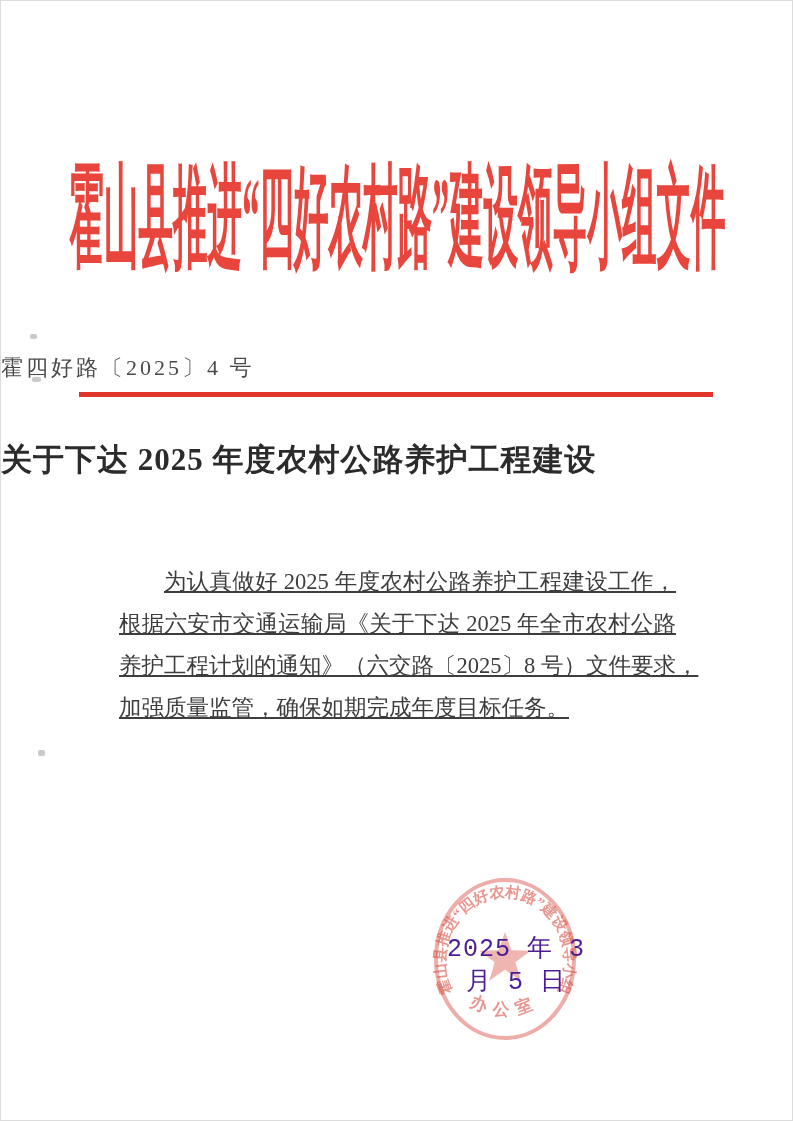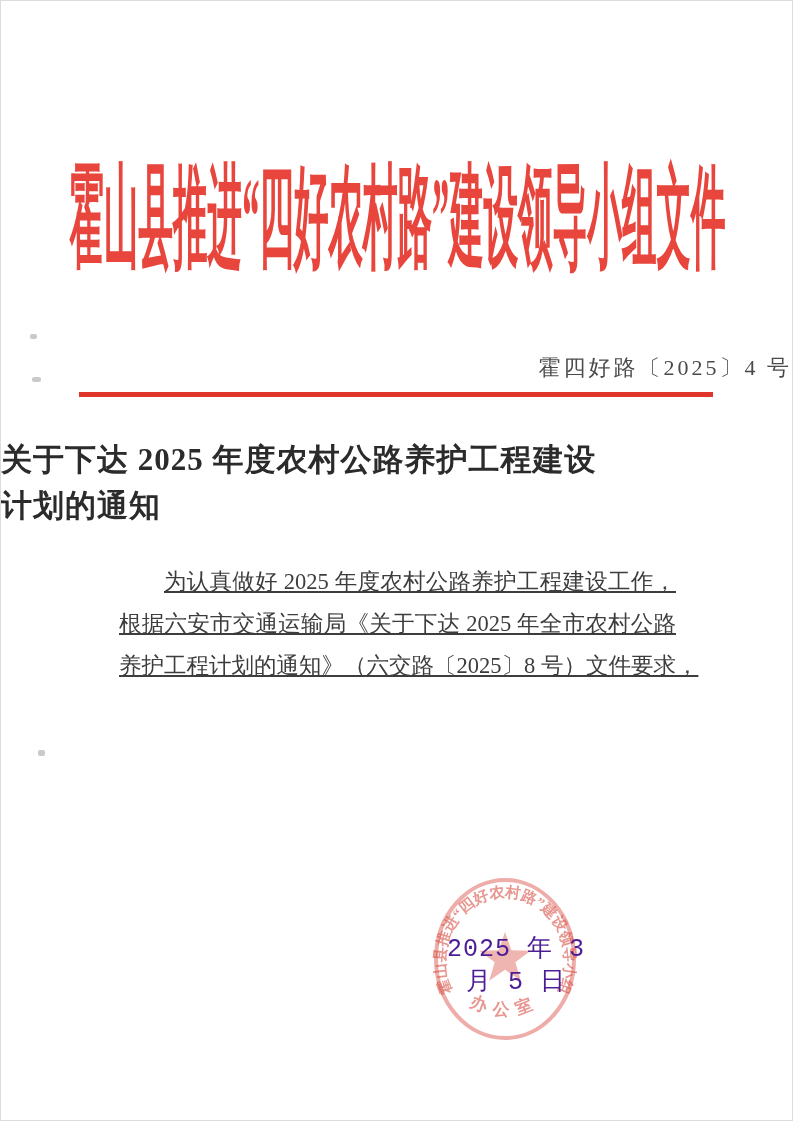--- a/index.html
+++ b/index.html
@@ -11,21 +11,21 @@
     border:1px solid #dcdcdc;
     box-sizing:border-box;
     overflow:hidden;
     font-family:"Liberation Serif","DejaVu Serif",serif;
   }
   
   .red-header-svg { position:absolute; left:0; top:142px; overflow:visible; }
   
   .doc-number {
     position:absolute; left:0; top:352px; width:100%;
-    text-align:right; font-size:22px; letter-spacing:3px; color:#4a4a4a;
+    text-align:left; font-size:22px; letter-spacing:3px; color:#4a4a4a;
   }
   
   .red-rule {
     position:absolute; left:78px; top:391px; width:634px; height:5px;
     background:#e0352b;
   }
   
   .doc-title {
     position:absolute; left:0; top:436px; width:100%;
     text-align:left; font-weight:bold; font-size:31px; line-height:46px;
@@ -68,28 +68,28 @@
       <text x="396.5" y="44" text-anchor="middle" textLength="656" lengthAdjust="spacingAndGlyphs" font-size="44" font-weight="bold" fill="#e8453d" font-family="Liberation Serif, DejaVu Serif, serif">霍山县推进“四好农村路”建设领导小组文件</text>
     </g>
   </svg>
 
   <div class="doc-number">霍四好路〔2025〕4 号</div>
 
   <div class="red-rule"></div>
 
   <div class="doc-title">
     <div>关于下达 2025 年度农村公路养护工程建设</div>
-    <div>计划的通知</div>
   </div>
 
   <div class="doc-body">
     <div class="body-lines">
         <div class="body-line">为认真做好 2025 年度农村公路养护工程建设工作，</div>
         <div class="body-line">根据六安市交通运输局《关于下达 2025 年全市农村公路</div>
         <div class="body-line">养护工程计划的通知》（六交路〔2025〕8 号）文件要求，</div>
+        <div class="body-line">加强质量监管，确保如期完成年度目标任务。</div>
       </div>
   </div>
 
   <svg class="seal-svg" width="152" height="166" viewBox="0 0 152 166">
     <defs>
       <path id="ringPath" d="M 22,114 A 60,64 0 1 1 130,114" fill="none"></path>
       <path id="bottomPath" d="M 40,130 Q 76,150 112,130" fill="none"></path>
     </defs>
     <ellipse cx="76" cy="84" rx="69" ry="79" fill="none" stroke="rgba(222,92,82,0.5)" stroke-width="4"></ellipse>
     <polygon points="76,57 82.4,75.3 101.7,75.7 86.3,87.3 91.9,105.8 76,94.8 60.1,105.8 65.7,87.3 50.3,75.7 69.7,75.3" fill="rgba(219,90,80,0.45)"></polygon>

